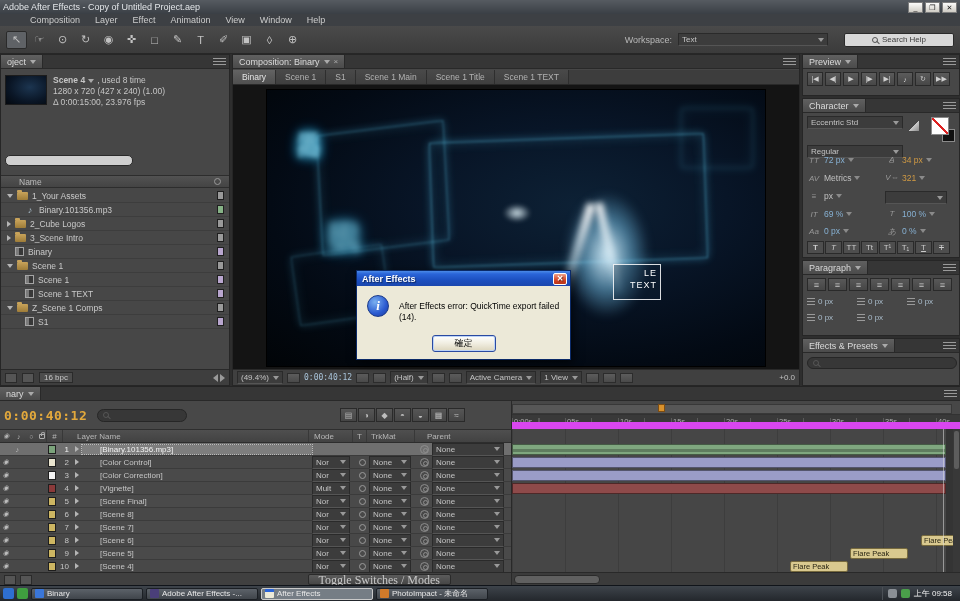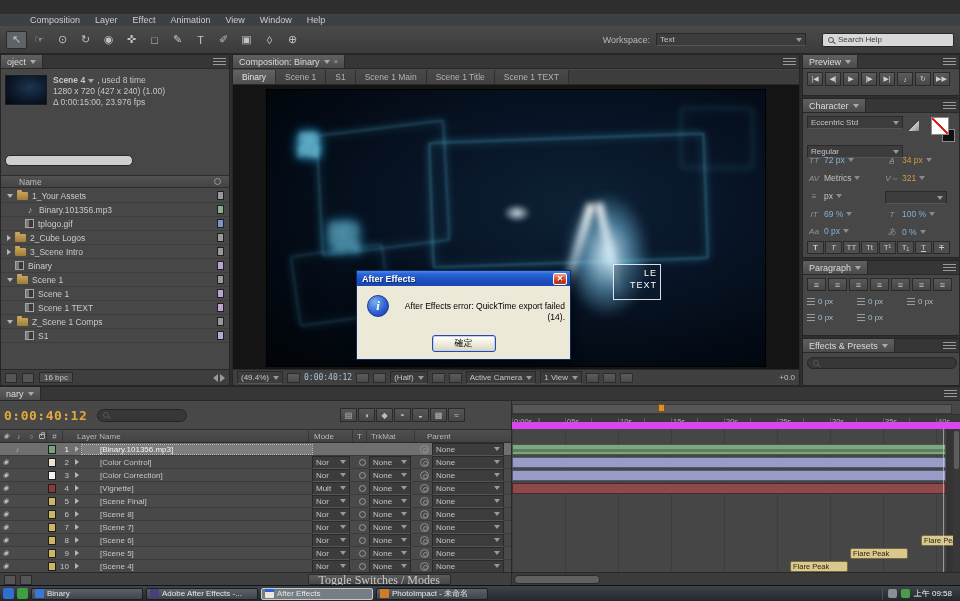--- a/index.html
+++ b/index.html
@@ -12,21 +12,21 @@
 .wbtn{width:15px;height:11px;background:linear-gradient(#fbfbfa,#cfccc4);border:1px solid #7d7d7d;color:#222;font-size:7px;line-height:9px;text-align:center;margin-left:2px;display:inline-block;cursor:default;}
 .menubar{position:absolute;left:0;top:14px;width:960px;height:12px;background:#3d4044;display:flex;align-items:center;gap:15px;padding:0 8px 0 30px;color:#cccccc;}
 .menu-item{white-space:nowrap;}
 .toolbar{position:absolute;left:0;top:26px;width:960px;height:28px;background:linear-gradient(#4a4a4a,#3b3b3b);border-bottom:1px solid #272727;display:flex;align-items:center;padding:0 6px;gap:2px;}
 .tool{width:21px;height:18px;display:flex;align-items:center;justify-content:center;color:#c2c2c2;font-size:11px;border:1px solid transparent;}
 .tool.sel{background:#5f6266;border-color:#2a2a2a;border-radius:2px;}
 .ws-label{margin-left:auto;color:#b8b8b8;margin-right:4px;}
 .dd{display:inline-flex;align-items:center;justify-content:space-between;background:#3c3c3c;border:1px solid #2a2a2a;border-bottom-color:#555;height:13px;padding:0 3px;color:#c4c4c4;font-size:8px;white-space:nowrap;}
 .dd::after{content:"";width:0;height:0;border-left:3px solid transparent;border-right:3px solid transparent;border-top:4px solid #999;margin-left:4px;}
 .dd.ws{width:150px;margin-right:14px;}
-.searchbox{width:132px;height:14px;background:#d8d8d8;border:1px solid #2a2a2a;border-radius:2px;display:flex;align-items:center;gap:4px;padding:0 5px;color:#3c3c3c;font-size:8px;}
+.searchbox{width:110px;height:14px;background:#d8d8d8;border:1px solid #2a2a2a;border-radius:2px;display:flex;align-items:center;gap:4px;padding:0 5px;color:#3c3c3c;font-size:8px;justify-content:center;}
 .mag{width:6px;height:6px;border:1px solid #555;border-radius:50%;position:relative;flex:none;display:inline-block;}
 .mag::after{content:"";position:absolute;width:4px;height:1px;background:#555;transform:rotate(45deg);right:-3px;bottom:-1px;}
 
 
 .panel{position:absolute;background:#474747;border:1px solid #262626;}
 .tabbar{height:14px;background:#363636;display:flex;align-items:flex-end;position:relative;border-bottom:1px solid #292929;}
 .ptab{height:13px;background:linear-gradient(#606060,#4b4b4b);color:#dadada;display:inline-flex;align-items:center;padding:0 6px;gap:4px;font-size:9px;border-right:1px solid #292929;}
 .caret{width:0;height:0;border-left:3px solid transparent;border-right:3px solid transparent;border-top:4px solid #aaa;display:inline-block;}
 .pmenu{position:absolute;right:3px;top:3px;width:13px;height:8px;background:repeating-linear-gradient(#9a9a9a 0 1px,transparent 1px 3px);}
 .tx{color:#aaa;font-size:8px;}
@@ -103,21 +103,21 @@
 .ic-kern::before{content:"AV";}
 .ic-trk::before{content:"V⇔";}
 .ic-strk::before{content:"≡";}
 .ic-vsc::before{content:"IT";}
 .ic-hsc::before{content:"T";}
 .ic-bas::before{content:"Aa";}
 .ic-tsu::before{content:"あ";}
 .hot{font-size:8.5px;display:inline-flex;align-items:center;}
 .hot::after{content:"";width:0;height:0;border-left:3px solid transparent;border-right:3px solid transparent;border-top:4px solid #8a8a8a;margin-left:3px;}
 .blue{color:#86b0d2;}.orange{color:#d09a44;}.grayv{color:#c0c0c0;}
-.rgrp{position:absolute;left:82px;display:flex;align-items:flex-end;gap:3px;}
+.rgrp{position:absolute;left:82px;display:flex;align-items:flex-start;gap:3px;}
 .fauxrow{position:absolute;top:142px;left:4px;display:flex;gap:1px;}
 .fx{width:17px;height:13px;border:1px solid #2a2a2a;background:#4e4e4e;color:#cccccc;font-size:8px;display:flex;align-items:center;justify-content:center;}
 .fx.i{font-style:italic;}.fx.u{text-decoration:underline;}.fx.s{text-decoration:line-through;}
 .paragraph{left:802px;top:260px;width:158px;height:76px;}
 .alignrow{position:absolute;top:17px;left:4px;display:flex;gap:2px;}
 .abtn{width:19px;height:13px;border:1px solid #2a2a2a;background:linear-gradient(#585858,#464646);color:#c6c6c6;font-size:9px;display:flex;align-items:center;justify-content:center;}
 .indgrid{position:absolute;top:36px;left:4px;width:150px;display:grid;grid-template-columns:1fr 1fr 1fr;row-gap:7px;}
 .icell{display:flex;align-items:center;gap:3px;font-size:8px;color:#a9bccB;}
 .ibars{width:8px;height:7px;background:repeating-linear-gradient(#9a9a9a 0 1px,transparent 1px 3px);flex:none;}
 .effects{left:802px;top:338px;width:158px;height:48px;}
@@ -189,40 +189,46 @@
 .hthumb{position:absolute;left:2px;top:2px;width:86px;height:9px;background:#606060;border:1px solid #2a2a2a;border-radius:4px;}
 
 
 .xpdlg{position:absolute;left:356px;top:270px;width:215px;height:90px;background:#ece9d8;border:1px solid #0b2a68;box-shadow:2px 3px 9px rgba(0,0,0,.65);z-index:50;}
 .xpt{height:15px;background:linear-gradient(180deg,#5априч 0%,#2a64d8 0%);background:linear-gradient(180deg,#4a8ae8 0%,#2a64d8 20%,#1c4fc0 60%,#1a46ae 100%);display:flex;align-items:center;padding:0 3px 0 5px;color:#fff;font-weight:bold;font-size:9px;text-shadow:1px 1px 1px rgba(0,0,0,.5);}
 .xptt{flex:1;}
 .xpclose{width:14px;height:12px;background:linear-gradient(#f0a088,#d44424 60%,#b83418);border:1px solid #fff;border-radius:2px;color:#fff;font-size:8px;line-height:10px;text-align:center;}
 .xpbody{position:relative;height:74px;}
 .xpinfo{position:absolute;left:10px;top:9px;width:22px;height:22px;border-radius:50%;background:radial-gradient(circle at 35% 30%,#7ab0f0,#2a5ad0 60%,#1c3a9a);border:1px solid #1a3a8a;}
 .xpinfo::after{content:"i";position:absolute;left:0;right:0;top:2px;text-align:center;color:#fff;font:italic bold 13px "Liberation Serif",serif;}
-.xpmsg{position:absolute;left:42px;top:15px;right:5px;font-size:8.5px;color:#000;line-height:11px;text-align:right;}
+.xpmsg{position:absolute;left:42px;top:15px;right:5px;font-size:8.5px;color:#000;line-height:11px;}
 .xpok{position:absolute;left:50%;transform:translateX(-50%);bottom:8px;width:64px;height:17px;background:linear-gradient(#ffffff,#f0ede0 50%,#dcd5bd);border:1px solid #2a4aa0;border-radius:3px;box-shadow:inset 0 0 0 1px #bcd3f7;text-align:center;line-height:15px;font-size:9px;color:#000;}
 
 
 .taskbar{position:absolute;left:0;top:585px;width:960px;height:16px;background:linear-gradient(#3e444b,#23272c);border-top:1px solid #10141a;display:flex;align-items:center;padding:0 3px;gap:3px;}
 .qico{width:11px;height:11px;border-radius:2px;flex:none;}
 .q1{background:#2e6fd0;}.q2{background:#3f9e3f;}
 .task{width:112px;height:12px;background:linear-gradient(#5c6269,#40454b);border:1px solid #1b1f24;border-radius:2px;display:flex;align-items:center;gap:3px;padding:0 3px;color:#e8e8e8;font-size:8px;white-space:nowrap;overflow:hidden;}
 .task.active{background:#757d85;border-color:#c9c9c9;}
 .tico{width:9px;height:9px;flex:none;border-radius:1px;}
 .t1{background:#3a76d8;}.t2{background:#4a3f7a;}.t3{background:linear-gradient(#2a64d8 35%,#ece9d8 35%);}.t4{background:#d07a2a;}
 .tray{margin-left:auto;display:flex;align-items:center;gap:4px;padding:0 5px;height:13px;border-left:1px solid #4a4f55;color:#f0f0f0;font-size:8px;white-space:nowrap;}
 .trico{width:9px;height:9px;border-radius:2px;flex:none;}
 .tr1{background:#8a8f95;}.tr2{background:#4a9e4a;}
 </style>
 </head>
 <body>
 
 <div id="app">
 
+  <div class="titlebar">
+    <span class="title">Adobe After Effects - Copy of Untitled Project.aep</span>
+    <span class="wbtn">_</span>
+    <span class="wbtn">❐</span>
+    <span class="wbtn">✕</span>
+  </div>
 
   <div class="menubar">
     <span class="menu-item">Composition</span>
     <span class="menu-item">Layer</span>
     <span class="menu-item">Effect</span>
     <span class="menu-item">Animation</span>
     <span class="menu-item">View</span>
     <span class="menu-item">Window</span>
     <span class="menu-item">Help</span>
   </div>
@@ -280,25 +286,20 @@
       <div class="prow" style="padding-left:6px">
           <i class="tw open"></i>
           <i class="fico"></i>
           <span>1_Your Assets</span>
           <i class="chip ch-folder"></i>
         </div>
       <div class="prow" style="padding-left:24px">
           <i class="gly">♪</i>
           <span>Binary.101356.mp3</span>
           <i class="chip ch-audio"></i>
-        </div>
-      <div class="prow" style="padding-left:24px">
-          <i class="ico-comp"></i>
-          <span>tplogo.gif</span>
-          <i class="chip ch-foot"></i>
         </div>
       <div class="prow" style="padding-left:6px">
           <i class="tw closed"></i>
           <i class="fico"></i>
           <span>2_Cube Logos</span>
           <i class="chip ch-folder"></i>
         </div>
       <div class="prow" style="padding-left:6px">
           <i class="tw closed"></i>
           <i class="fico"></i>

